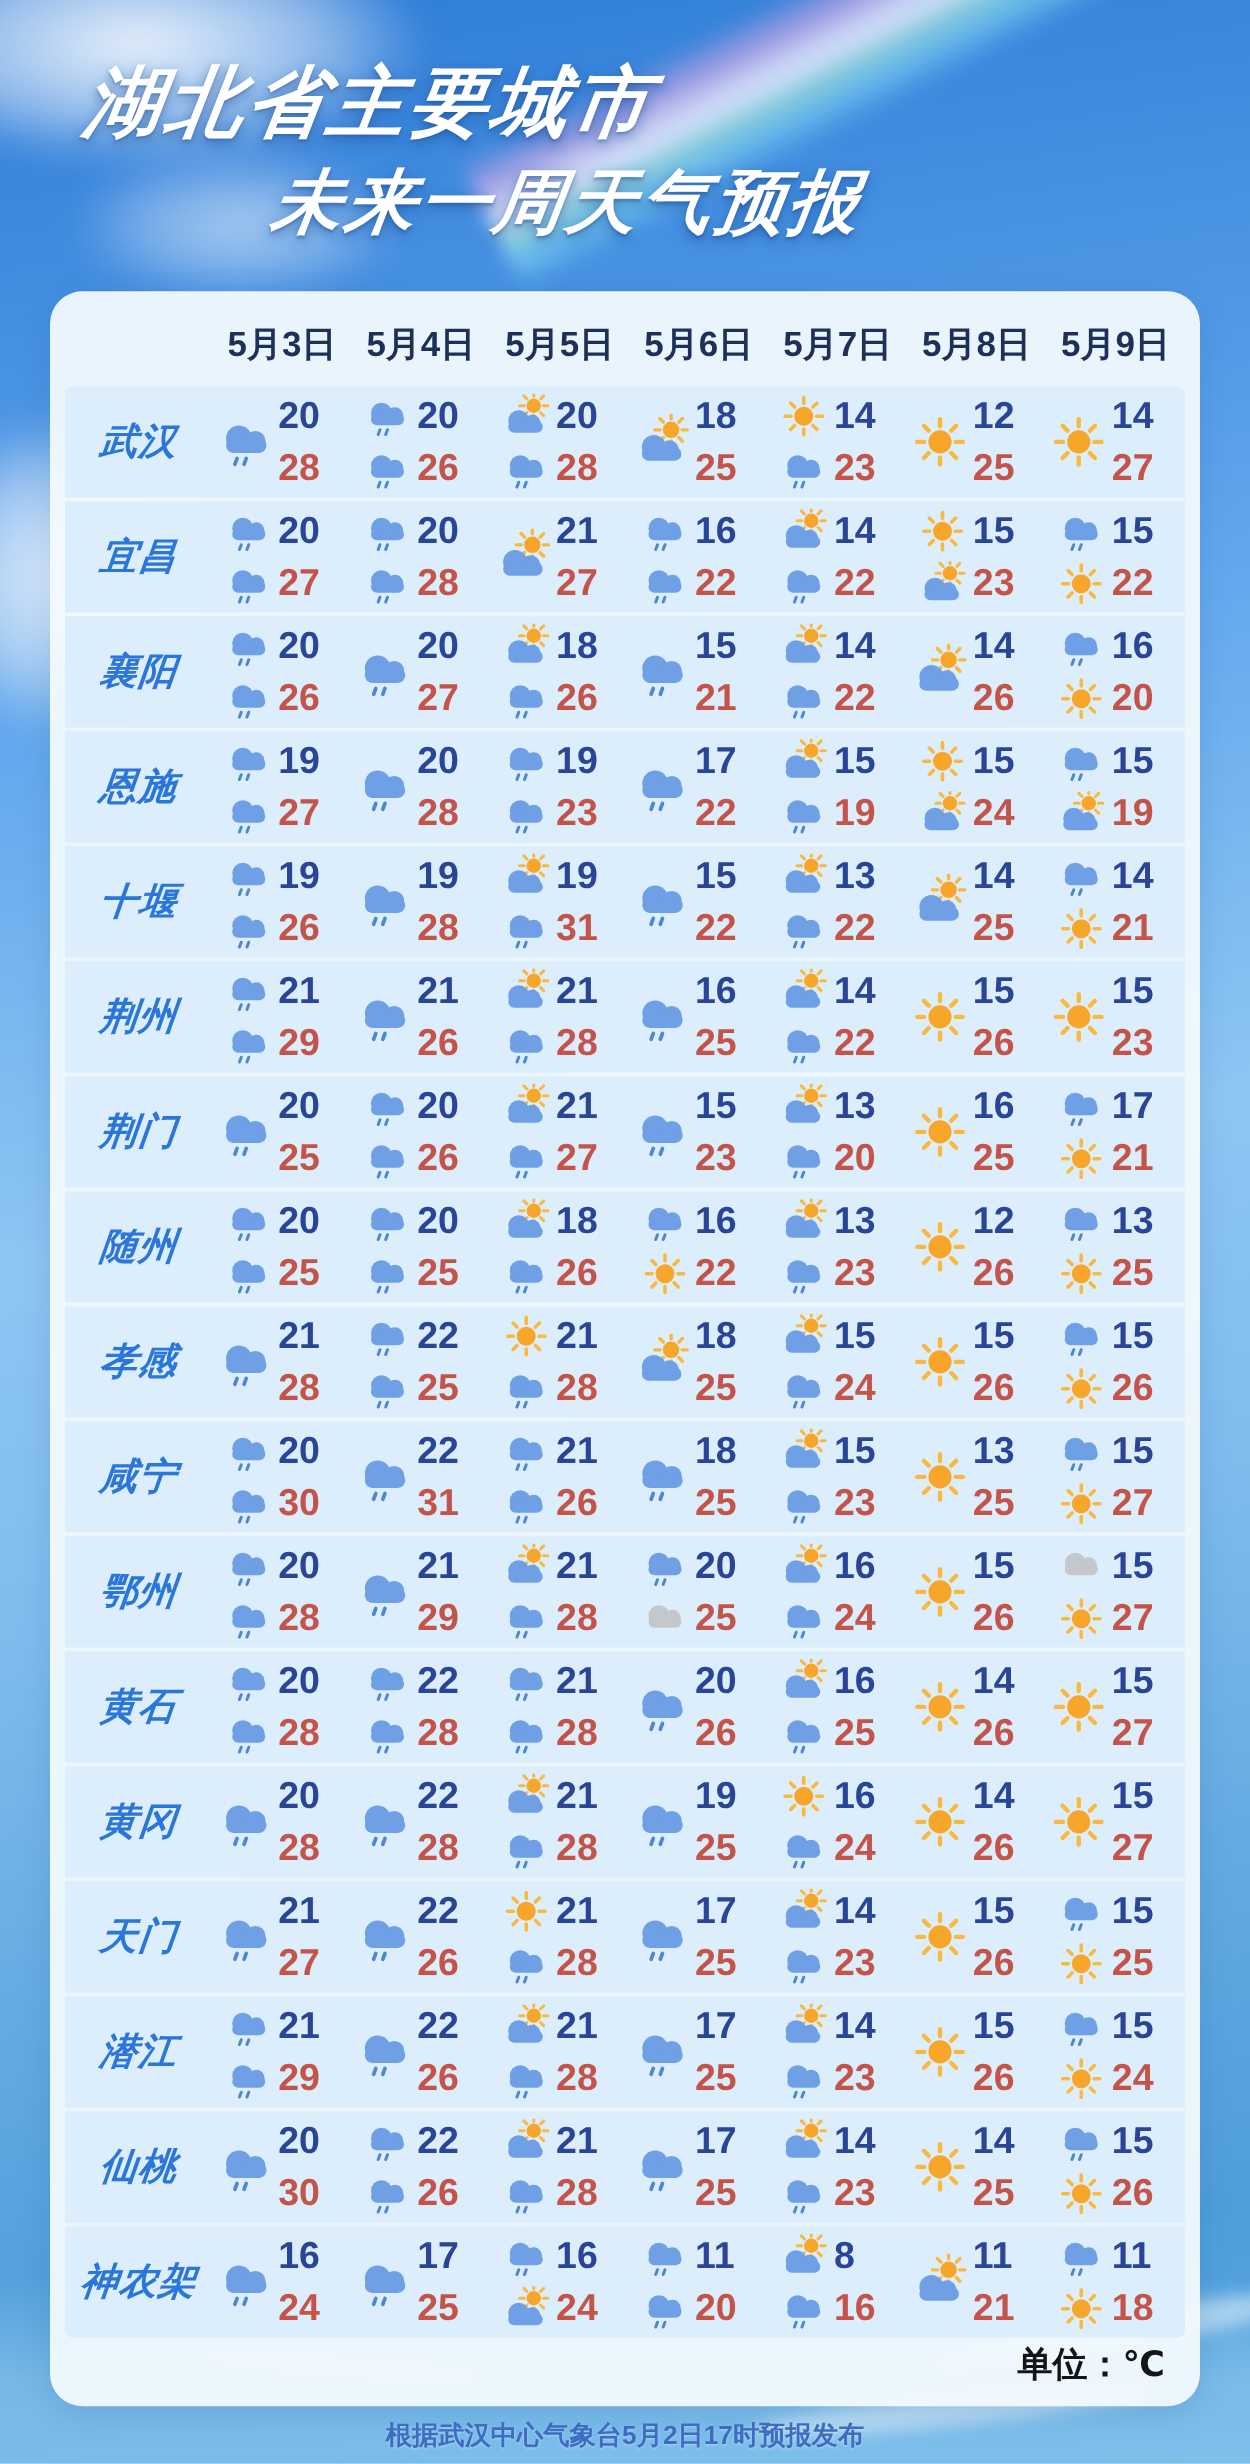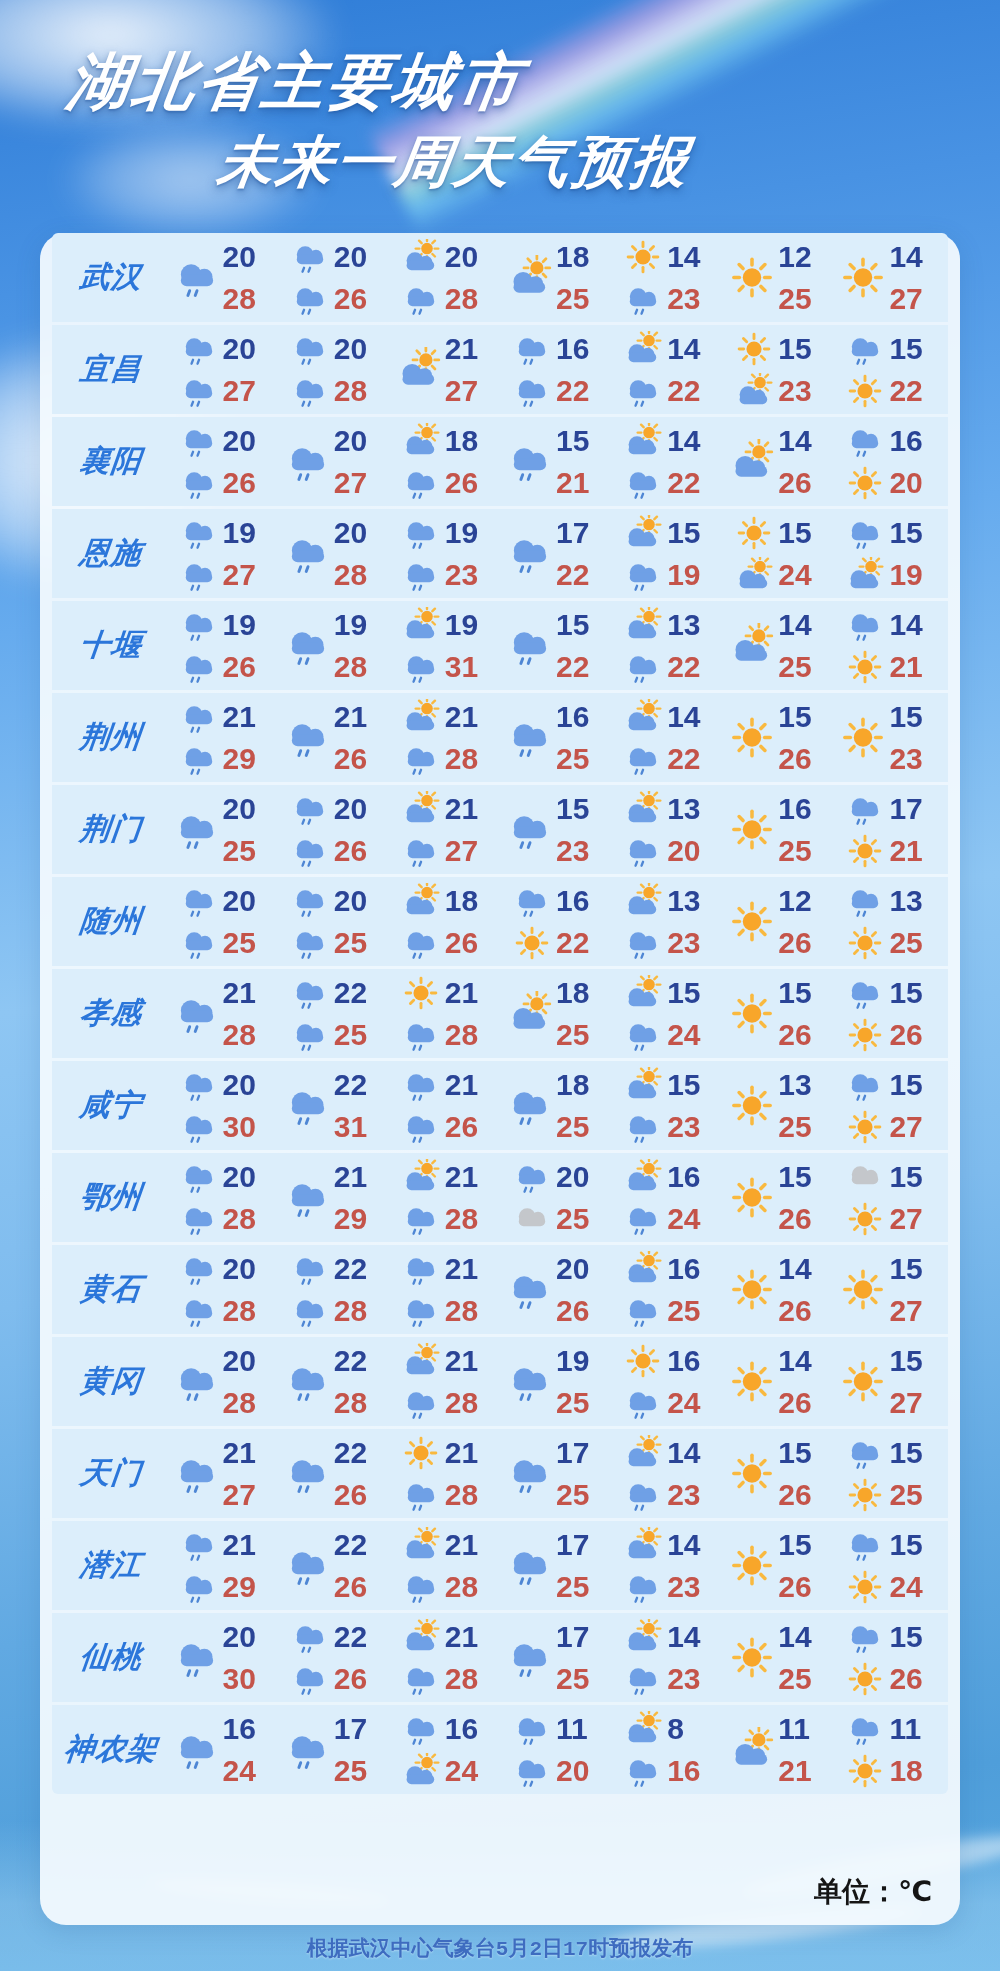--- a/index.html
+++ b/index.html
@@ -39,39 +39,49 @@
   .cell{display:grid;grid-template-columns:48px 54px;grid-template-rows:1fr 1fr;align-items:center;justify-content:center;height:84px;}
   .ic{display:flex;align-items:center;justify-content:flex-end;padding-right:4px;}
   .ic svg{width:40px;height:36px;}
   .ic.single{grid-row:1 / 3;}
   .ic.single svg{width:50px;height:45px;}
   .tv{font-size:30px;font-weight:bold;line-height:1;}
   .t-low{color:#2a4496;grid-column:2;grid-row:1;}
   .t-high{color:#c4544a;grid-column:2;grid-row:2;}
 
   .unit{position:absolute;right:28px;bottom:14px;font-size:28px;font-weight:bold;color:#151515;}
-  .note{position:absolute;left:0;top:1934px;width:100%;text-align:center;font-size:21px;font-weight:bold;color:#3e6cc0;text-shadow:0 1px 2px rgba(255,255,255,.4);font-family:Liberation Mono, monospace;}
+  .note{position:absolute;left:0;top:1934px;width:100%;text-align:center;font-size:21px;font-weight:bold;color:#3e6cc0;text-shadow:0 1px 2px rgba(255,255,255,.4);}
 </style>
 </head>
 <body>
 
 <div class="screen">
   <div class="cloud-blob blob1"></div>
   <div class="cloud-blob blob2"></div>
   <div class="cloud-blob blob3"></div>
   <div class="rainbow"></div>
   <div class="water"></div>
   <div class="streak s1"></div>
   <div class="streak s2"></div>
   <div class="streak s3"></div>
 
   <div class="title1">湖北省主要城市</div>
   <div class="title2">未来一周天气预报</div>
 
   <div class="panel">
+    <div class="thead" id="thead">
+      <div></div>
+    <div class="date">5月3日</div>
+        <div class="date">5月4日</div>
+        <div class="date">5月5日</div>
+        <div class="date">5月6日</div>
+        <div class="date">5月7日</div>
+        <div class="date">5月8日</div>
+        <div class="date">5月9日</div>
+      </div>
     <div class="rows" id="rows">
         <div class="row">
           <div class="city">武汉</div>
           <div class="cell">
             <span class="ic single" style="grid-area: 1 / 1 / 3;">
               <svg viewBox="0 0 30 30">
                 <circle cx="11" cy="13" r="7" fill="#6fa0e6"></circle>
                 <circle cx="20" cy="14.5" r="5.5" fill="#6fa0e6"></circle>
                 <rect x="4" y="13" width="22" height="8" rx="4" fill="#6fa0e6"></rect>
                 <path d="M10 24 l-1.2 3.2 M15 24 l-1.2 3.2" stroke="#4e86d4" stroke-width="2" stroke-linecap="round" fill="none"></path>

